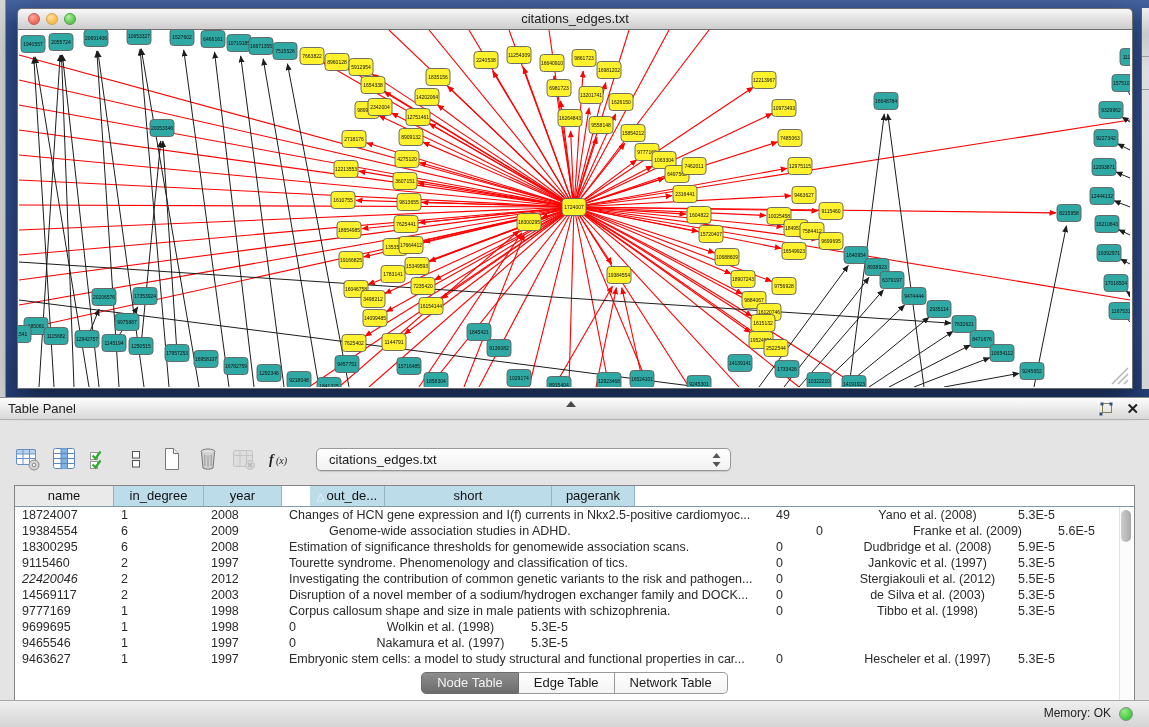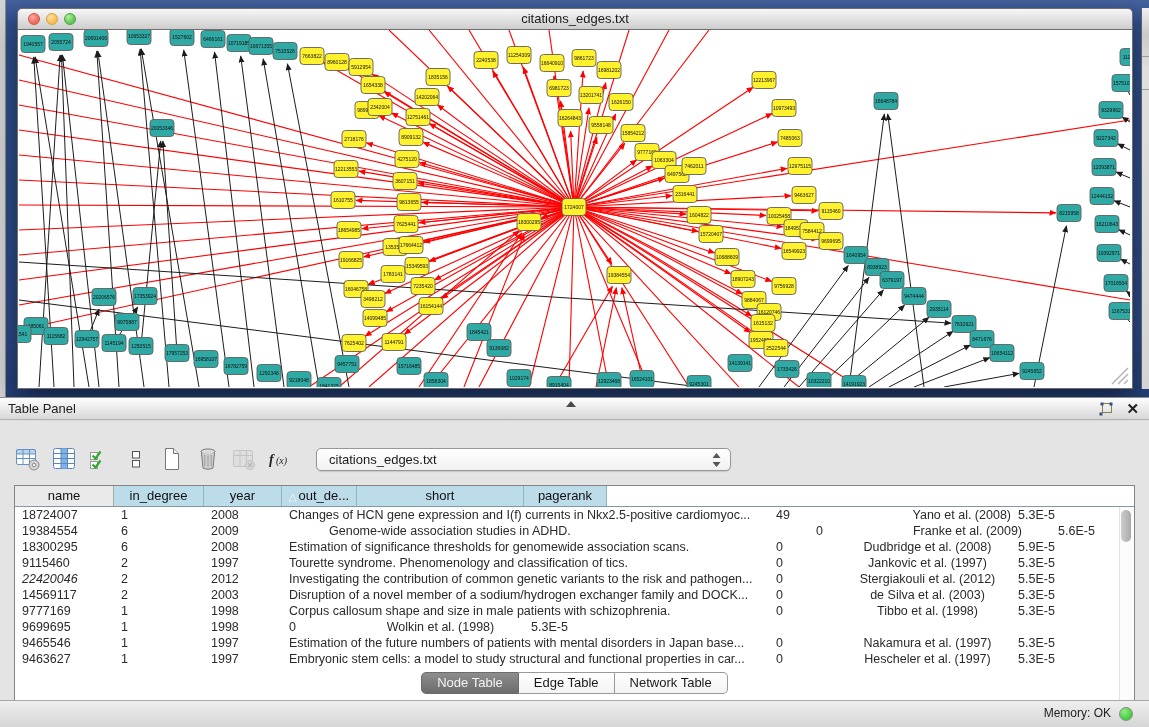--- a/index.html
+++ b/index.html
@@ -849,32 +849,32 @@
         </svg>
       </span>
     </div>
   </div>
 
   <div class="tablewrap">
     <div id="thead">
         <div class="hcell gray" style="width: 99px;">name</div>
         <div class="hcell" style="width: 90px;">in_degree</div>
         <div class="hcell" style="width: 78px;">year</div>
-        <div class="hcell" style="width: 75px;"><span class="sort-tri">△</span>out_de...</div>
+        <div class="hcell" style="width: 75px; margin-left: 28px;"><span class="sort-tri">△</span>out_de...</div>
         <div class="hcell" style="width: 167px;">short</div>
         <div class="hcell" style="width: 83px;">pagerank</div>
       </div>
     <div id="tbody">
         <div class="trow">
           <div class="tcell" style="width: 99px;">18724007</div>
           <div class="tcell" style="width: 90px;">1</div>
           <div class="tcell" style="width: 78px;">2008</div>
           <div class="tcell" style="width: 487px;">Changes of HCN gene expression and I(f) currents in Nkx2.5-positive cardiomyoc...</div>
           <div class="tcell" style="width: 75px;">49</div>
-          <div class="tcell center" style="width: 167px; text-align: right;">Yano et al. (2008)</div>
+          <div class="tcell center" style="width: 167px;">Yano et al. (2008)</div>
           <div class="tcell" style="width: 83px;">5.3E-5</div>
         </div>
         <div class="trow">
           <div class="tcell" style="width: 99px;">19384554</div>
           <div class="tcell" style="width: 90px;">6</div>
           <div class="tcell" style="width: 78px;">2009</div>
           <div class="tcell" style="width: 487px; margin-left: 40px;">Genome-wide association studies in ADHD.</div>
           <div class="tcell" style="width: 75px;">0</div>
           <div class="tcell center" style="width: 167px;">Franke et al. (2009)</div>
           <div class="tcell" style="width: 83px;">5.6E-5</div>
@@ -929,21 +929,20 @@
           <div class="tcell" style="width: 90px;">1</div>
           <div class="tcell" style="width: 78px;">1998</div>
           <div class="tcell" style="width: 75px;">0</div>
           <div class="tcell center" style="width: 167px;">Wolkin et al. (1998)</div>
           <div class="tcell" style="width: 83px;">5.3E-5</div>
         </div>
         <div class="trow">
           <div class="tcell" style="width: 99px;">9465546</div>
           <div class="tcell" style="width: 90px;">1</div>
           <div class="tcell" style="width: 78px;">1997</div>
-          <div class="tcell" style="width: 487px;">Estimation of the future numbers of patients with mental disorders in Japan base...</div>
           <div class="tcell" style="width: 75px;">0</div>
           <div class="tcell center" style="width: 167px;">Nakamura et al. (1997)</div>
           <div class="tcell" style="width: 83px;">5.3E-5</div>
         </div>
         <div class="trow">
           <div class="tcell" style="width: 99px;">9463627</div>
           <div class="tcell" style="width: 90px;">1</div>
           <div class="tcell" style="width: 78px;">1997</div>
           <div class="tcell" style="width: 487px;">Embryonic stem cells: a model to study structural and functional properties in car...</div>
           <div class="tcell" style="width: 75px;">0</div>

